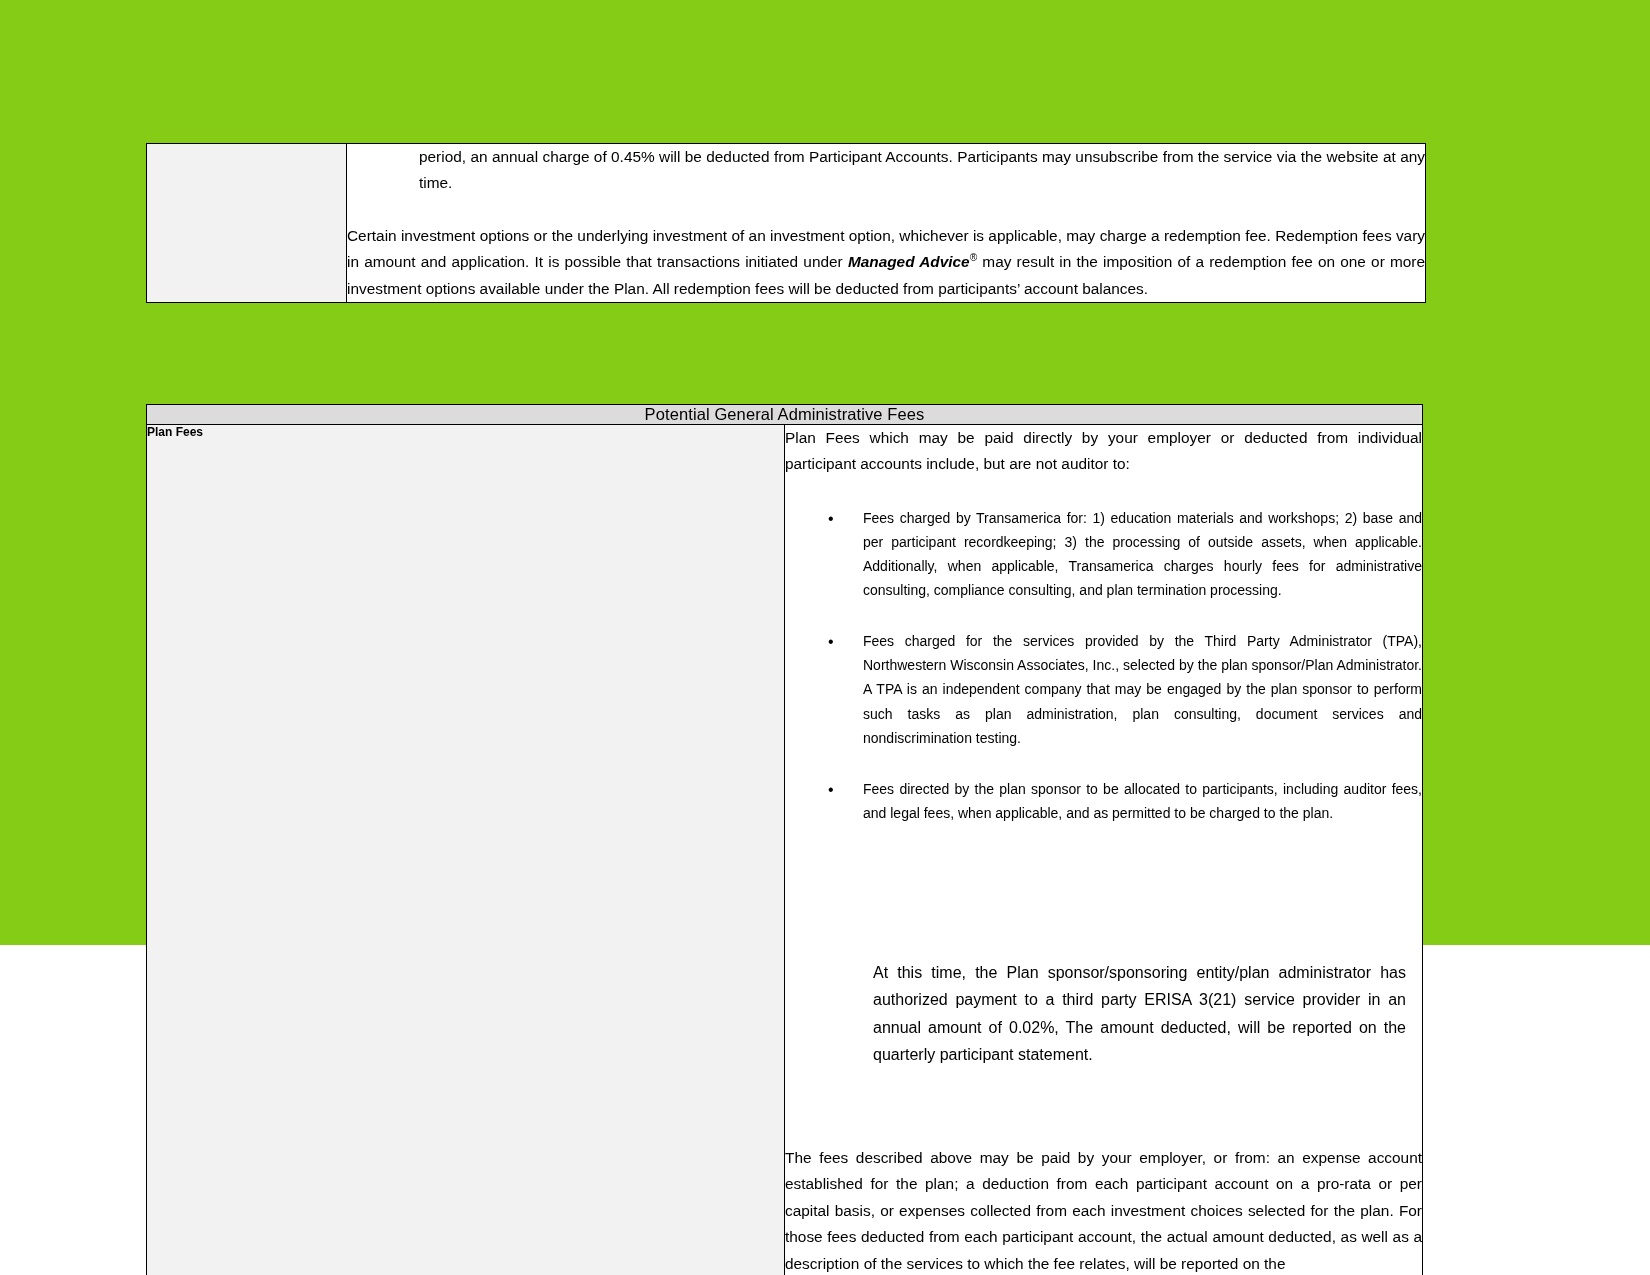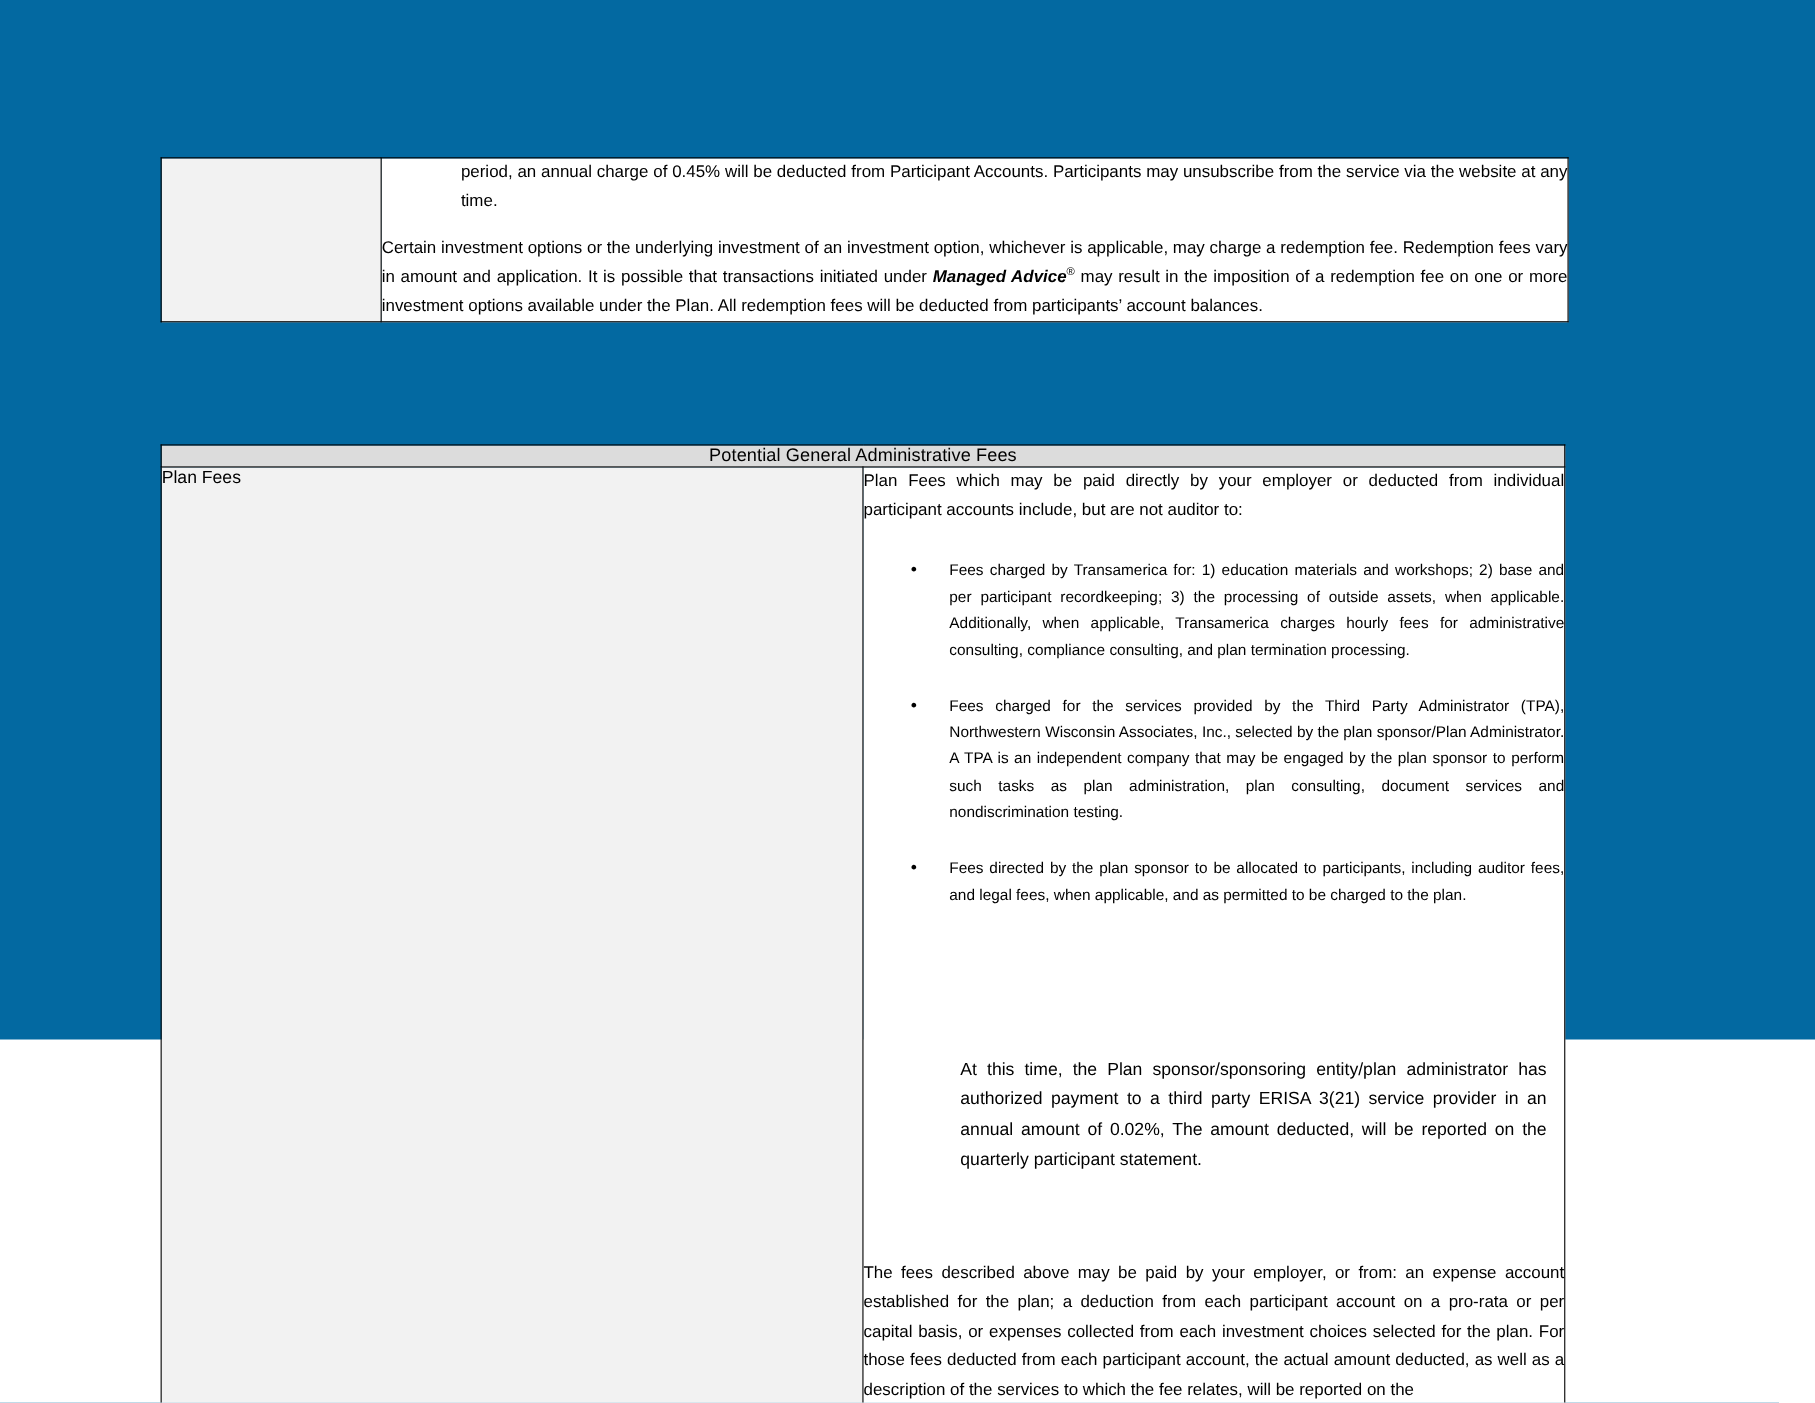--- a/index.html
+++ b/index.html
@@ -14,21 +14,21 @@
     color: #000000;
     position: relative;
     overflow: hidden;
   }
 
   .page {
     position: absolute;
     left: 0; top: 0;
     width: 1650px;
     height: 945px;
-    background: #0369a1;
+    background: #84cc16;
   }
 
   
   .doc-table {
     position: absolute;
     border-collapse: collapse;
     table-layout: fixed;
     width: 1277px;
     left: 146px;
   }
@@ -40,41 +40,41 @@
   }
 
   .col-label { width: 199px; }
   .col-body  { width: 1078px; }
 
   .cell-label {
     background: #f2f2f2;
     padding: 10px 8px 10px 9px;
   }
   .cell-label-text {
-    font-size: 16px;
-    font-weight: normal;
+    font-size: 12px;
+    font-weight: bold;
     line-height: 1.3;
   }
   .cell-body {
     background: #ffffff;
     padding: 9px 13px 9px 10px;
   }
 
   
   .table-top { top: 143px; }
   .table-top .cell-label { background: #f2f2f2; }
 
   p.para {
     margin: 0;
     font-size: 15.4px;
     line-height: 1.72;
     text-align: justify;
     text-justify: inter-word;
   }
-  p.para + p.para { margin-top: 16px; }
+  p.para + p.para { margin-top: 26px; }
 
   p.para-indent {
     padding-left: 72px;
   }
   .nojust { text-align: left; }
 
   .bolditalic { font-weight: bold; font-style: italic; }
   sup.reg { font-size: 0.66em; vertical-align: super; line-height: 0; }
 
   

